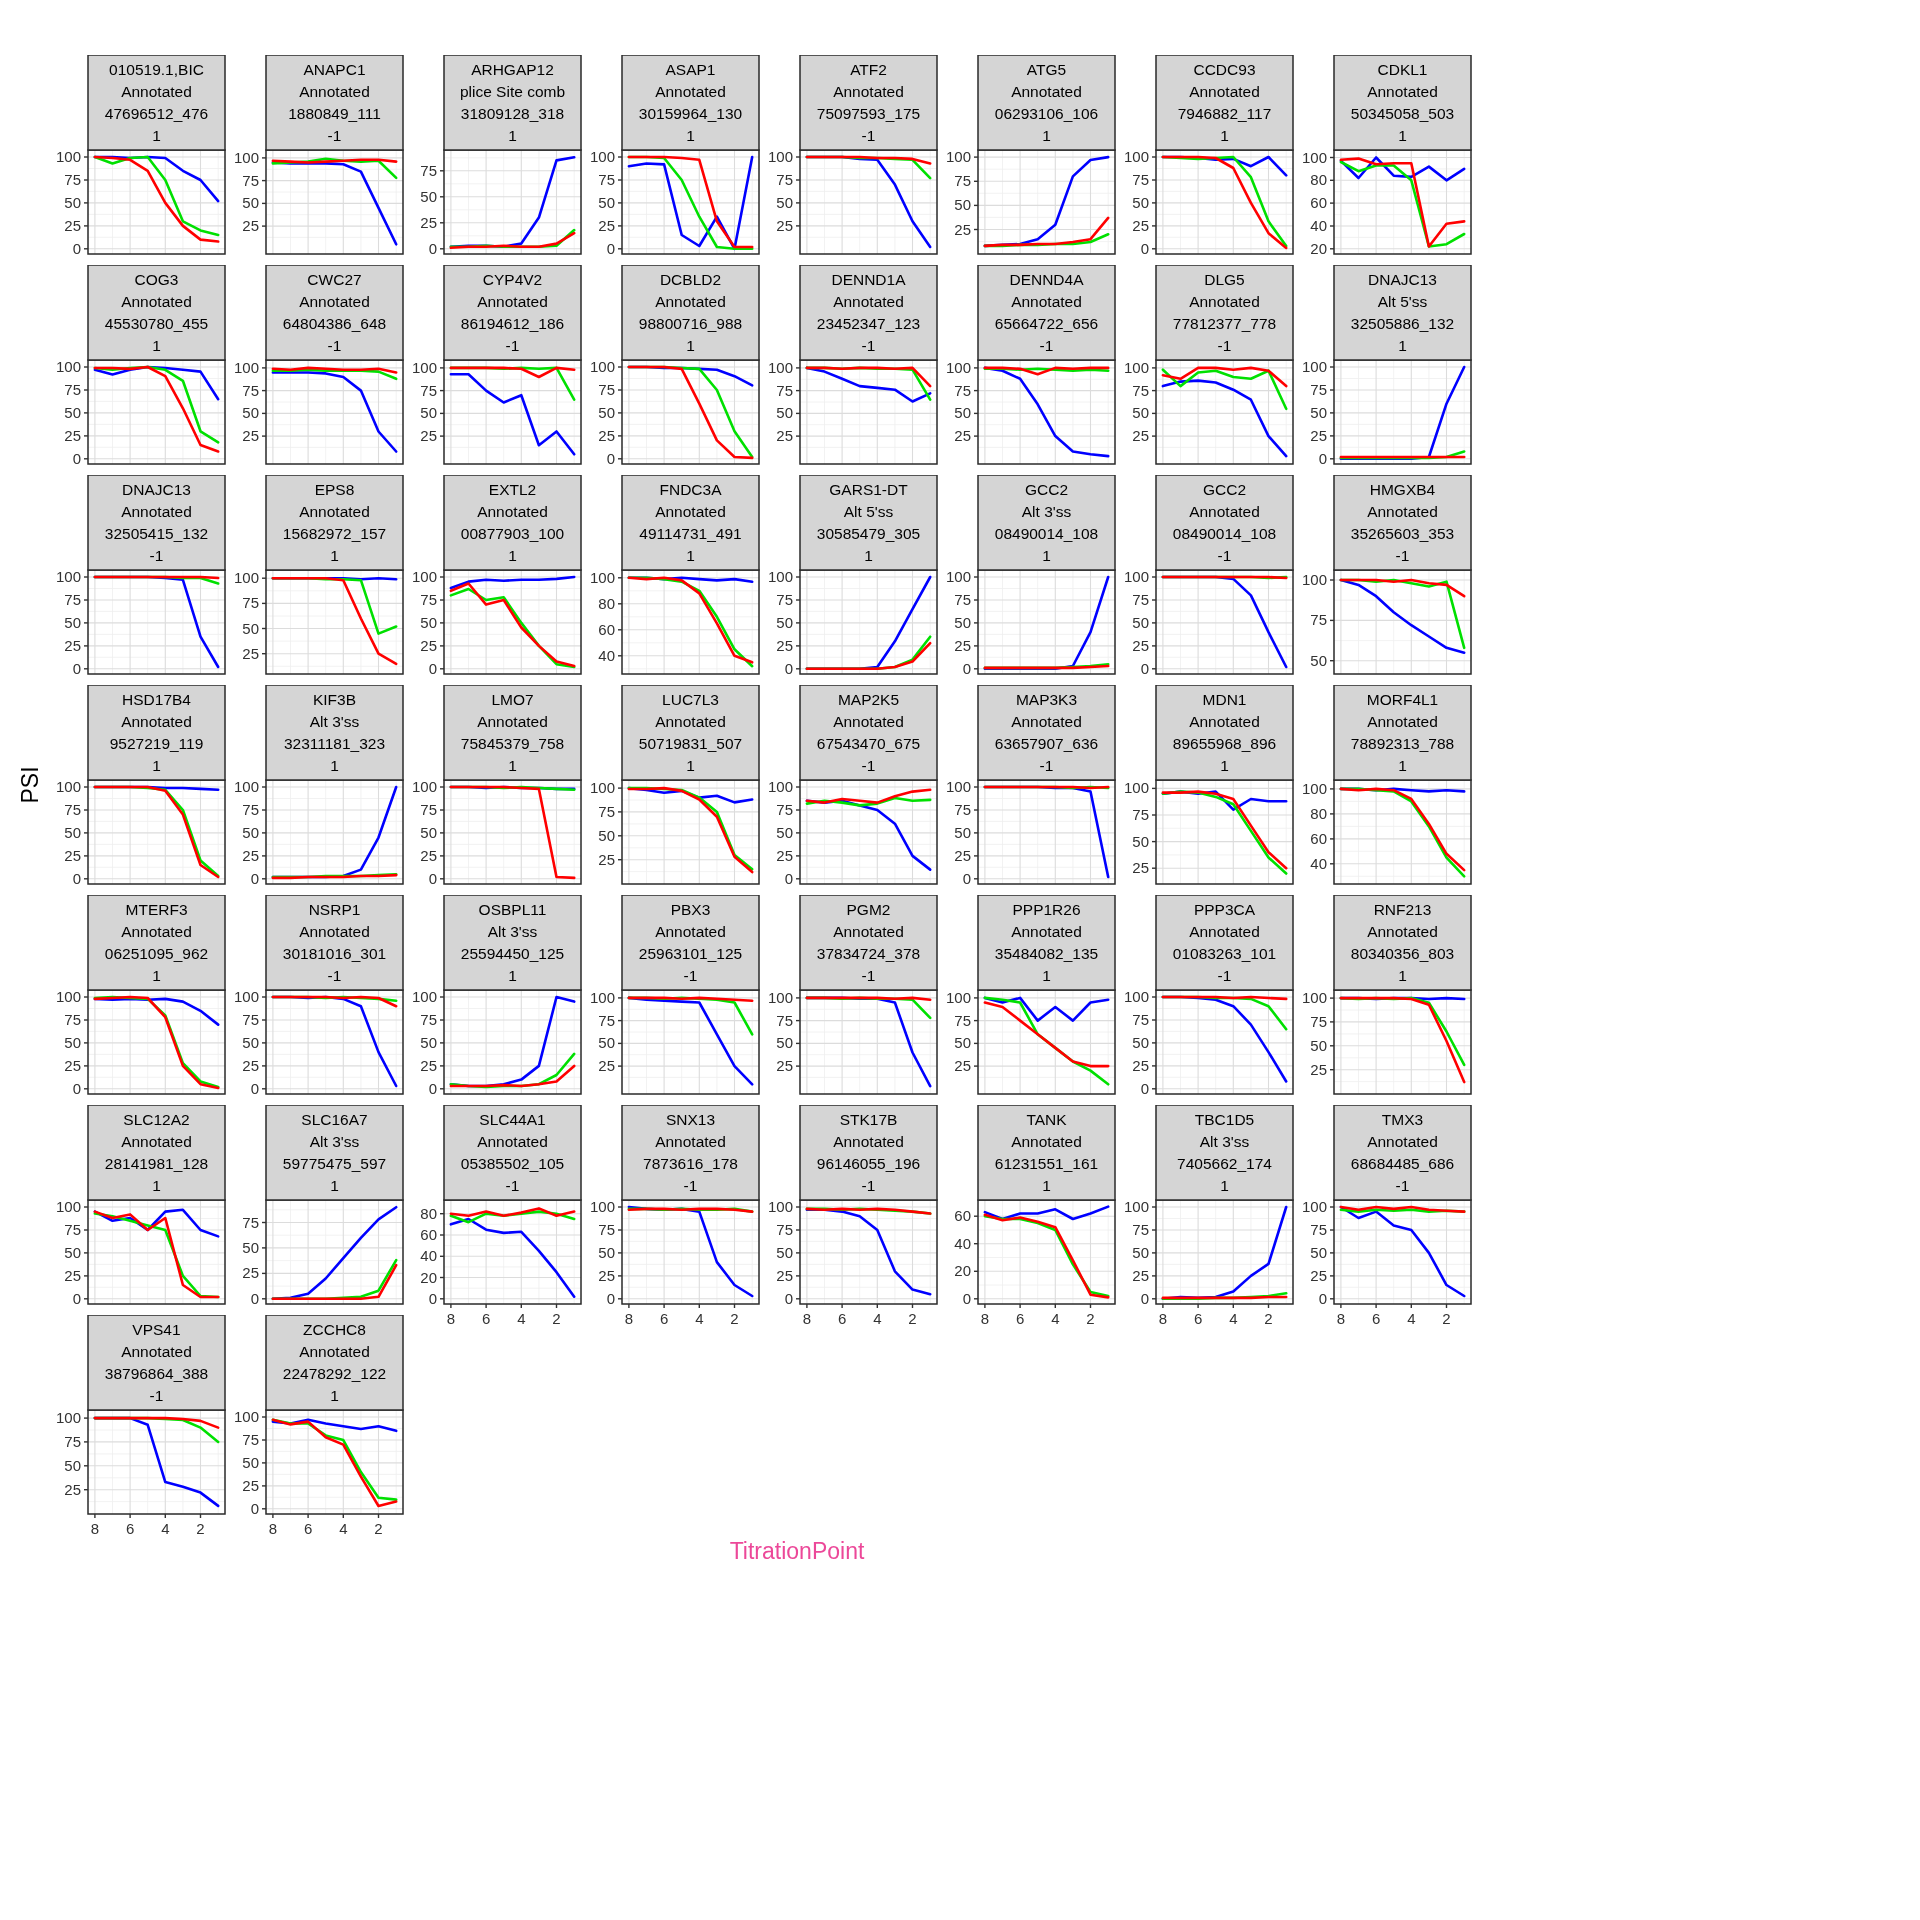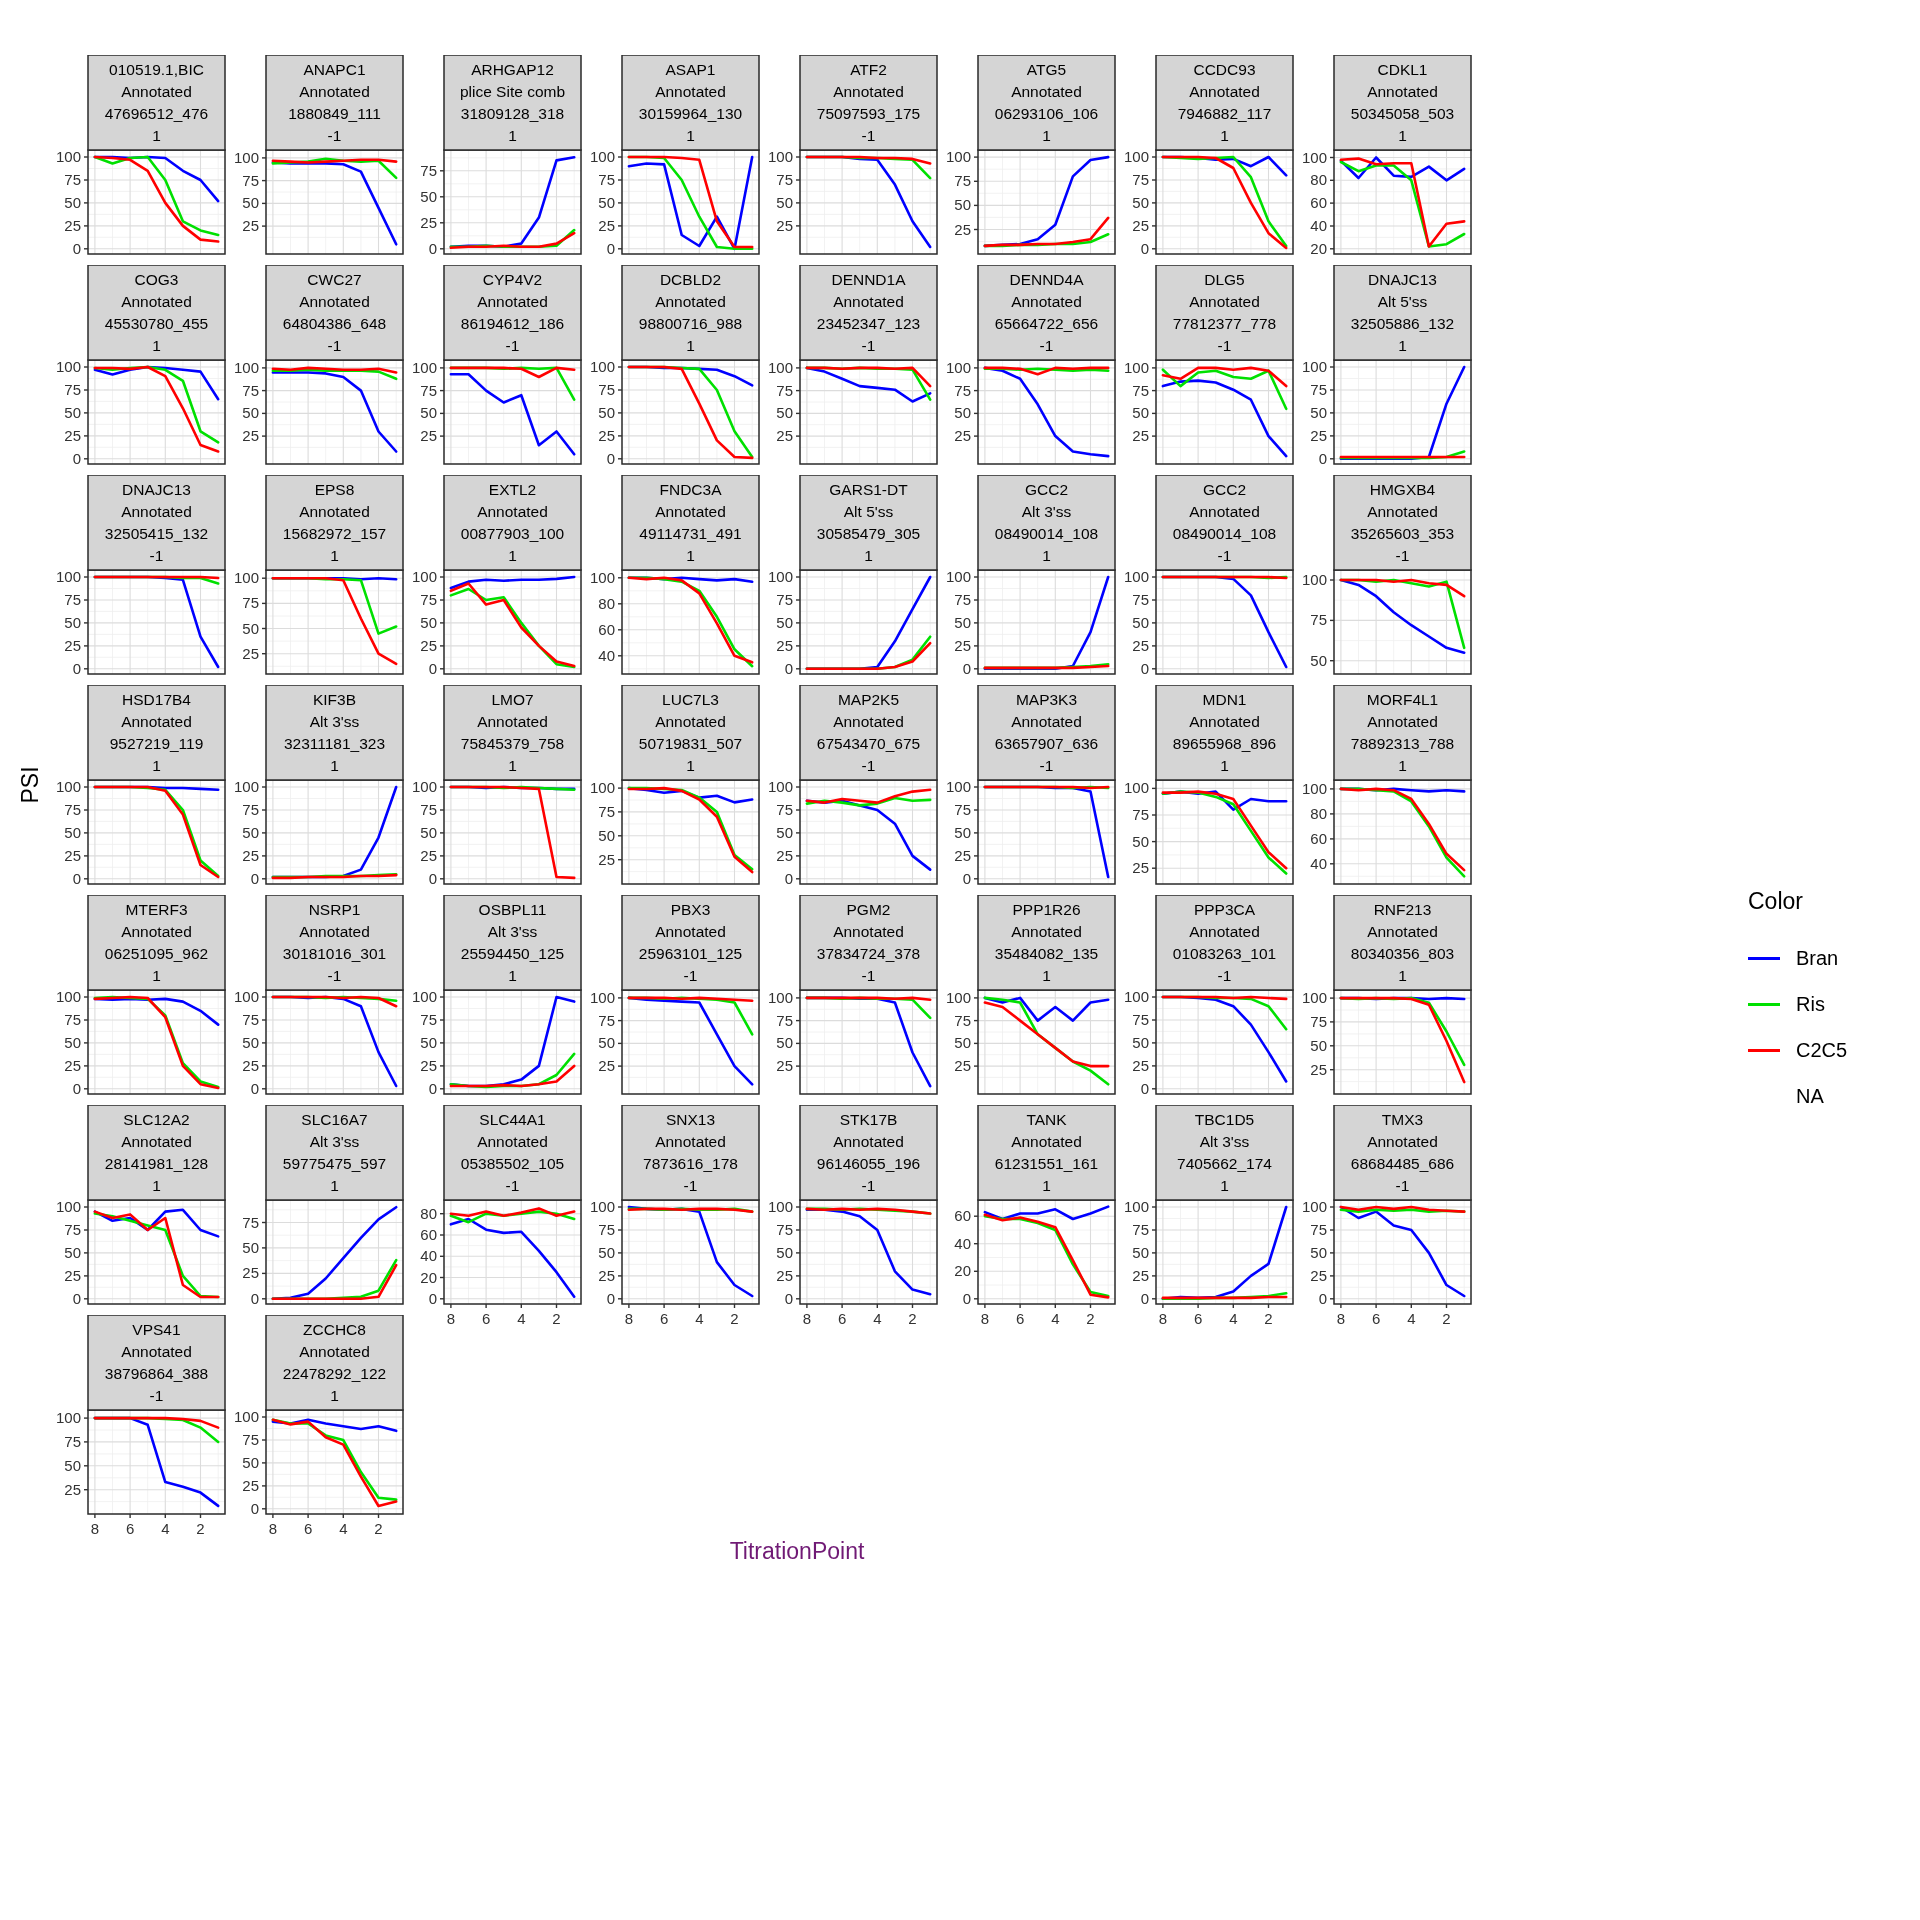--- a/index.html
+++ b/index.html
@@ -2,56 +2,35 @@
 <html><head>
 <meta charset="utf-8">
 <style>
   html,body{margin:0;padding:0;background:#fff;}
   .figure{position:relative;width:1920px;height:1920px;background:#ffffff;
     font-family:"Liberation Sans",sans-serif;overflow:hidden;}
   .title{position:absolute;left:85px;top:8px;font-size:27px;color:#000;}
   .ylab{position:absolute;left:30px;top:785px;transform:translate(-50%,-50%) rotate(-90deg);
     font-size:23px;color:#000;white-space:nowrap;}
   .xlab{position:absolute;left:797px;top:1538px;transform:translateX(-50%);
-    font-size:23px;color:#701a75;}
+    font-size:23px;color:#ec4899;}
   .legend{position:absolute;left:1748px;top:888px;}
   .legend-title{font-size:23px;color:#000;margin-bottom:20px;}
   .legend-entry{display:flex;align-items:center;height:46px;}
   .legend-swatch{width:32px;height:3px;margin-right:16px;flex:0 0 32px;}
   .legend-label{font-size:20px;color:#000;}
   .facet-cell{position:absolute;width:178px;height:224px;}
   svg text{font-family:"Liberation Sans",sans-serif;}
 </style>
 </head>
 <body>
 
 <div class="figure">
   <div class="ylab">PSI</div>
   <div class="xlab">TitrationPoint</div>
-  <div class="legend">
-    <div class="legend-title">Color</div>
-    <div id="legend-entries">
-        <div class="legend-entry">
-          <div class="legend-swatch" style="background: rgb(0, 0, 255);"></div>
-          <span class="legend-label">Bran</span>
-        </div>
-        <div class="legend-entry">
-          <div class="legend-swatch" style="background: rgb(0, 224, 0);"></div>
-          <span class="legend-label">Ris</span>
-        </div>
-        <div class="legend-entry">
-          <div class="legend-swatch" style="background: rgb(255, 0, 0);"></div>
-          <span class="legend-label">C2C5</span>
-        </div>
-        <div class="legend-entry">
-          <div class="legend-swatch"></div>
-          <span class="legend-label">NA</span>
-        </div>
-      </div>
-  </div>
   <div id="facet-grid">
       <div class="facet-cell" style="left: 50px; top: 55px;"><svg width="178" height="224">
           <rect x="38" y="95" width="137" height="104" fill="#FFFFFF"></rect>
           <g>
             <line x1="62.5" y1="95" x2="62.5" y2="199" stroke="#EFEFEF" stroke-width="0.8"></line>
             <line x1="97.7" y1="95" x2="97.7" y2="199" stroke="#EFEFEF" stroke-width="0.8"></line>
             <line x1="132.9" y1="95" x2="132.9" y2="199" stroke="#EFEFEF" stroke-width="0.8"></line>
             <line x1="168.2" y1="95" x2="168.2" y2="199" stroke="#EFEFEF" stroke-width="0.8"></line>
             <line x1="38" y1="182.3" x2="175" y2="182.3" stroke="#EFEFEF" stroke-width="0.8"></line>
             <line x1="38" y1="159.4" x2="175" y2="159.4" stroke="#EFEFEF" stroke-width="0.8"></line>

